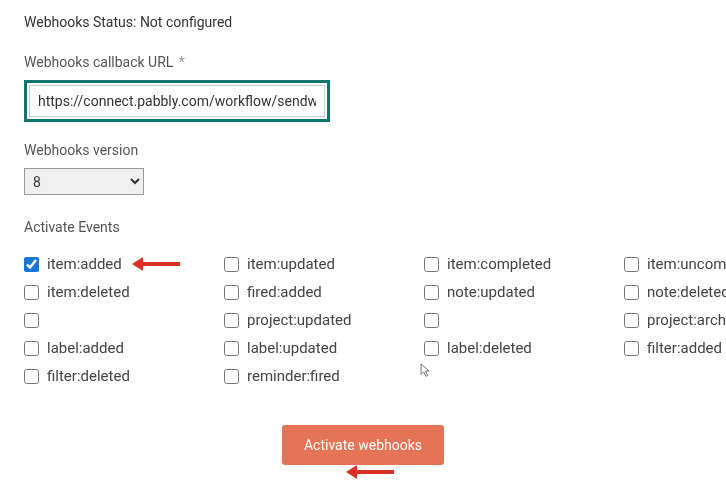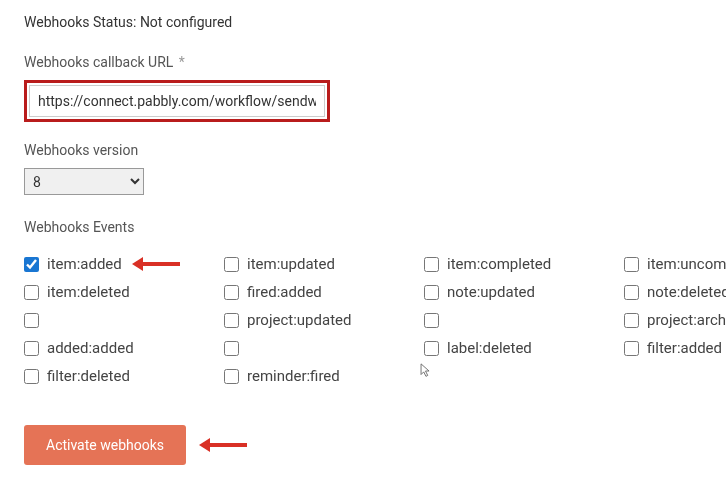--- a/index.html
+++ b/index.html
@@ -25,21 +25,21 @@
       margin-bottom: 10px;
       font-size: 14px;
       color: #555;
     }
     .asterisk {
       color: #999;
       margin-left: 2px;
     }
     .url-box-wrap {
       display: inline-block;
-      border: 3px solid #b91c1c;
+      border: 3px solid #0f766e;
       padding: 2px;
       margin-bottom: 20px;
     }
     .url-input {
       width: 296px;
       height: 32px;
       padding: 6px 8px;
       border: 1px solid #ccc;
       font-size: 14px;
       font-family: inherit;
@@ -90,20 +90,21 @@
       border: none;
       padding: 12px 22px;
       font-size: 14px;
       border-radius: 3px;
       cursor: pointer;
       font-family: inherit;
     }
     .button-row {
       display: flex;
       align-items: center;
+      flex-direction: column;
     }
     .arrow {
       display: inline-block;
       position: relative;
     }
     .arrow-shaft {
       position: absolute;
       background: #d93025;
       height: 4px;
     }
@@ -173,21 +174,21 @@
 <div class="url-box-wrap">
   <input type="text" class="url-input" value="https://connect.pabbly.com/workflow/sendw" style="">
 </div>
 
 <div class="label-line">Webhooks version</div>
 
 <select class="version-select">
   <option>8</option>
 </select>
 
-<div class="events-header">Webhooks Events</div>
+<div class="events-header">Activate Events</div>
 
 <div class="events-grid" id="events-grid">
 <label class="event-item">
       <input type="checkbox" checked="" style="">
       <span>item:added</span>
       <span class="arrow arrow-left-point arrow-item-added">
         <span class="arrow-head"></span>
         <span class="arrow-shaft"></span>
       </span>
     </label>
@@ -228,24 +229,25 @@
     </label>
     <label class="event-item">
       <input type="checkbox" style="">
     </label>
     <label class="event-item">
       <input type="checkbox" style="">
       <span>project:archived</span>
     </label>
     <label class="event-item">
       <input type="checkbox" style="">
-      <span>added:added</span>
-    </label>
-    <label class="event-item">
-      <input type="checkbox" style="">
+      <span>label:added</span>
+    </label>
+    <label class="event-item">
+      <input type="checkbox" style="">
+      <span>label:updated</span>
     </label>
     <label class="event-item">
       <input type="checkbox" style="">
       <span>label:deleted</span>
     </label>
     <label class="event-item">
       <input type="checkbox" style="">
       <span>filter:added</span>
     </label>
     <label class="event-item">

